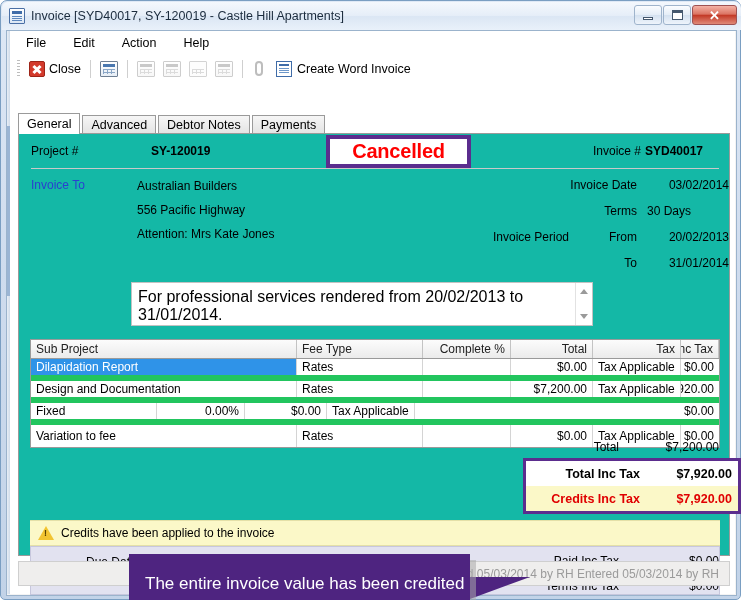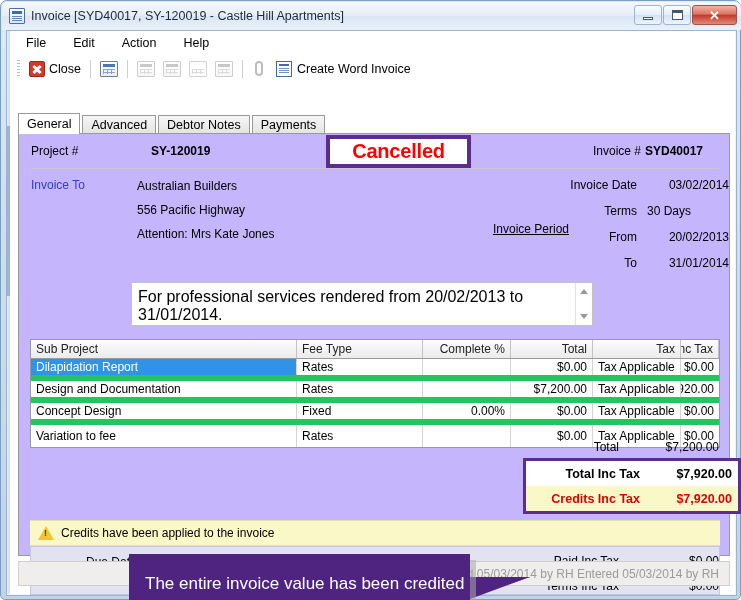--- a/index.html
+++ b/index.html
@@ -273,21 +273,21 @@
     border-color: #9a9a9a;
     position: relative;
     z-index: 3;
   }
 
   
   #page {
     position: absolute;
     left: 8px; top: 102px;
     width: 712px; height: 423px;
-    background: #c4b5fd;
+    background: #14b8a6;
     border: 1px solid #9a9a9a;
     box-sizing: border-box;
   }
 
   .lbl { font-size: 12px; color: #000; white-space: nowrap; }
   .lbl-blue { color: #2a3fd0; }
   .val { font-size: 12px; color: #000; white-space: nowrap; }
   .val-b { font-weight: bold; }
 
   #project-row { position: absolute; left: 12px; top: 10px; }
@@ -643,21 +643,21 @@
           <div class="addr-gap"></div>
           <div>Attention: Mrs Kate Jones</div>
         </div>
 
         <div class="rt-lbl" style="right:92px; top:44px;">Invoice Date</div>
         <div class="rt-val" style="top:44px;">03/02/2014</div>
 
         <div class="rt-lbl" style="right:92px; top:70px;">Terms</div>
         <div class="rt-val" style="top:70px; right:30px; width:60px; text-align:center;">30   Days</div>
 
-        <div class="rt-lbl" style="right:160px; top:88px;text-decoration:underline;">Invoice Period</div>
+        <div class="rt-lbl" style="right:160px; top:96px;">Invoice Period</div>
         <div class="rt-lbl" style="right:92px; top:96px;">From</div>
         <div class="rt-val" style="top:96px;">20/02/2013</div>
 
         <div class="rt-lbl" style="right:92px; top:122px;">To</div>
         <div class="rt-val" style="top:122px;">31/01/2014</div>
 
         <div id="desc">
           <div id="desc-text">For professional services rendered from 20/02/2013 to 31/01/2014.</div>
           <div id="desc-sb">
             <div class="sb-arrow sb-up"></div>
@@ -685,21 +685,20 @@
             </div>
             <div class="grow">
               <div class="gcell c1">Design and Documentation</div>
               <div class="gcell c2">Rates</div>
               <div class="gcell c3"></div>
               <div class="gcell c4">$7,200.00</div>
               <div class="gcell c5">Tax Applicable</div>
               <div class="gcell c6">$7,920.00</div>
             </div>
             <div class="grow">
-              <div class="gcell c1">Concept Design</div>
               <div class="gcell c2">Fixed</div>
               <div class="gcell c3">0.00%</div>
               <div class="gcell c4">$0.00</div>
               <div class="gcell c5">Tax Applicable</div>
               <div class="gcell c6">$0.00</div>
             </div>
             <div class="grow">
               <div class="gcell c1">Variation to fee</div>
               <div class="gcell c2">Rates</div>
               <div class="gcell c3"></div>

